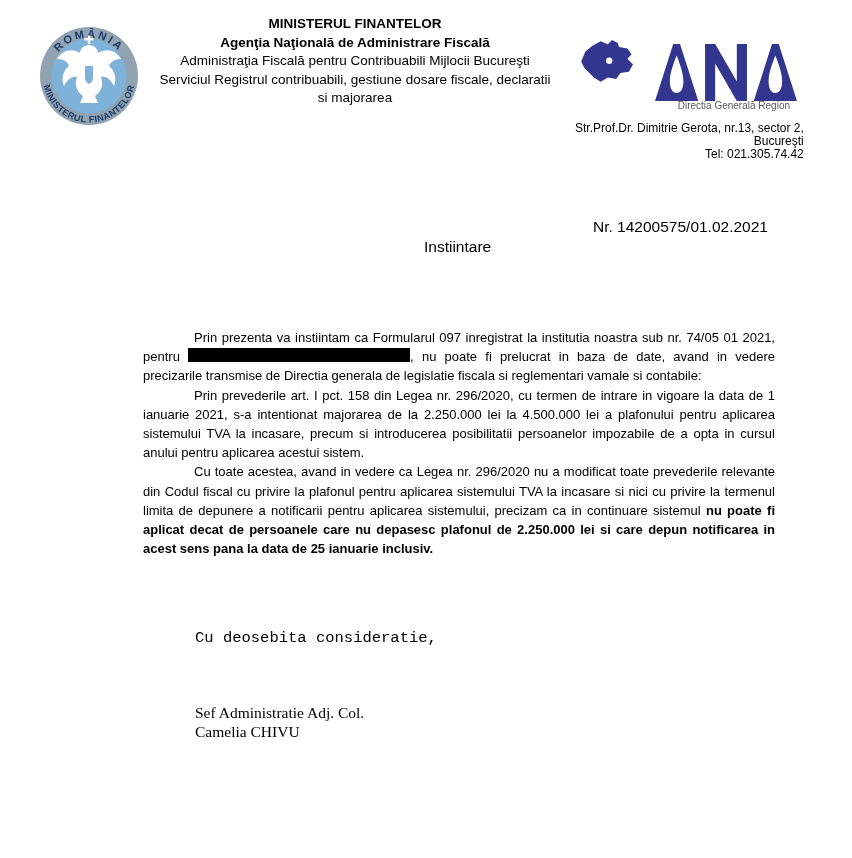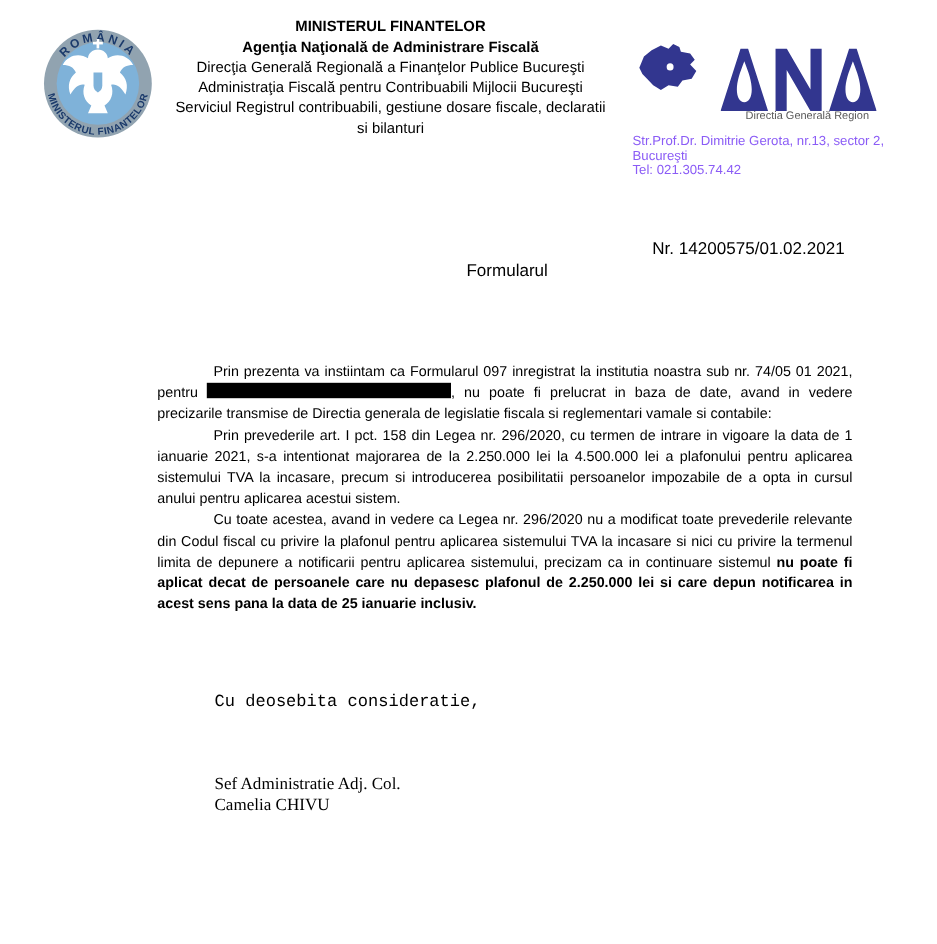--- a/index.html
+++ b/index.html
@@ -26,21 +26,21 @@
   
   .logo-block { position: absolute; left: 575px; top: 33px; width: 277px; height: 140px; }
   .map-icon { position: absolute; left: 2px; top: 4px; width: 70px; height: 52px; }
   .anaf-letters { position: absolute; left: 80px; top: 11px; width: 142px; height: 57px; }
   .logo-subtitle {
     position: absolute; left: 0; top: 67px; width: 215px;
     text-align: right; font-size: 10px; color: #595959;
   }
   .contact {
     position: absolute; left: 0; top: 89px;
-    font-size: 12px; line-height: 13.2px; color: #8b5cf6;
+    font-size: 12px; line-height: 13.2px; color: #000000; text-align: right;
   }
 
   
   .ref-number { position: absolute; left: 593px; top: 206px; font-size: 15.5px; margin-top: 12px; }
   .doc-title  { position: absolute; left: 424px; top: 238px; font-size: 15.5px; }
 
   .body-text {
     position: absolute; left: 143px; top: 328px; width: 632px;
     font-size: 13px; line-height: 19.2px; text-align: justify;
   }
@@ -77,24 +77,23 @@
         <rect x="45.5" y="12" width="9" height="2.4" fill="#ffffff"></rect>
         <path fill="#ffffff" d="M50 19 C45 19 41 23 41 27 C33 22 23 24 18 33 C24 33 28 35 30 40 C24 45 22 52 25 60 C29 53 33 50 38 51 C35 59 38 66 44 70 L41 77 L59 77 L56 70 C62 66 65 59 62 51 C67 50 71 53 75 60 C78 52 76 45 70 40 C72 35 76 33 82 33 C77 24 67 22 59 27 C59 23 55 19 50 19 Z"></path>
         <path fill="#7fb2d9" d="M46 40 L54 40 L54 52 C54 55 52 57 50 58 C48 57 46 55 46 52 Z"></path>
       </g>
     </svg>
   </div>
 
   <div class="org-block">
     <div class="org-line-bold">MINISTERUL FINANTELOR</div>
     <div class="org-line-bold">Agenţia Naţională de Administrare Fiscală</div>
-    <div>Direcţia Generală Regională a Finanţelor Publice Bucureşti</div>
     <div>Administraţia Fiscală pentru Contribuabili Mijlocii Bucureşti</div>
     <div>Serviciul Registrul contribuabili, gestiune dosare fiscale, declaratii</div>
-    <div>si bilanturi</div>
+    <div>si majorarea</div>
   </div>
 
   <div class="logo-block">
     <svg class="map-icon" viewBox="0 0 100 72" preserveAspectRatio="none">
       <path fill="#32368f" d="M6,34 L12,20 L22,12 L34,6 L44,10 L50,4 L58,8 L60,14 L72,16 L78,24 L72,30 L80,38 L74,48 L62,50 L56,58 L44,56 L34,62 L24,56 L16,48 L10,42 Z"></path>
       <circle cx="46" cy="33" r="4.5" fill="#ffffff"></circle>
     </svg>
     <svg class="anaf-letters" viewBox="0 0 210 64" preserveAspectRatio="none">
       <path fill="#32368f" fill-rule="evenodd" d="M0,64 L27,0 L37,0 L64,64 Z M32,13 C38,25 42,33 42,42 C42,50 38,55 32,55 C26,55 22,50 22,42 C22,33 26,25 32,13 Z"></path>
       <path fill="#32368f" d="M74,0 L89,0 L121,42 L121,0 L136,0 L136,64 L121,64 L89,22 L89,64 L74,64 Z"></path>
@@ -103,21 +102,21 @@
     <div class="logo-subtitle">Directia Generală Region</div>
     <div class="contact">
       <div>Str.Prof.Dr. Dimitrie Gerota, nr.13, sector 2,</div>
       <div>Bucureşti</div>
       <div>Tel: 021.305.74.42</div>
     </div>
   </div>
 
   <div class="ref-number">Nr. 14200575/01.02.2021</div>
 
-  <div class="doc-title">Formularul</div>
+  <div class="doc-title">Instiintare</div>
 
   <div class="body-text">
     <p><span>Prin prezenta va instiintam ca Formularul 097 inregistrat la institutia noastra sub nr. 74/05 01 2021, pentru </span><span class="redacted"></span><span>, nu poate fi prelucrat in baza de date, avand in vedere precizarile transmise de Directia generala de legislatie fiscala si reglementari vamale si contabile:</span></p>
     <p>Prin prevederile art. I pct. 158 din Legea nr. 296/2020, cu termen de intrare in vigoare la data de 1 ianuarie 2021, s-a intentionat majorarea de la 2.250.000 lei la 4.500.000 lei a plafonului pentru aplicarea sistemului TVA la incasare, precum si introducerea posibilitatii persoanelor impozabile de a opta in cursul anului pentru aplicarea acestui sistem.</p>
     <p><span>Cu toate acestea, avand in vedere ca Legea nr. 296/2020 nu a modificat toate prevederile relevante din Codul fiscal cu privire la plafonul pentru aplicarea sistemului TVA la incasare si nici cu privire la termenul limita de depunere a notificarii pentru aplicarea sistemului, precizam ca in continuare sistemul </span><b>nu poate fi aplicat decat de persoanele care nu depasesc plafonul de 2.250.000 lei si care depun notificarea in acest sens pana la data de 25 ianuarie inclusiv.</b></p>
   </div>
 
   <div class="closing">Cu deosebita consideratie,</div>
 
   <div class="signature">

